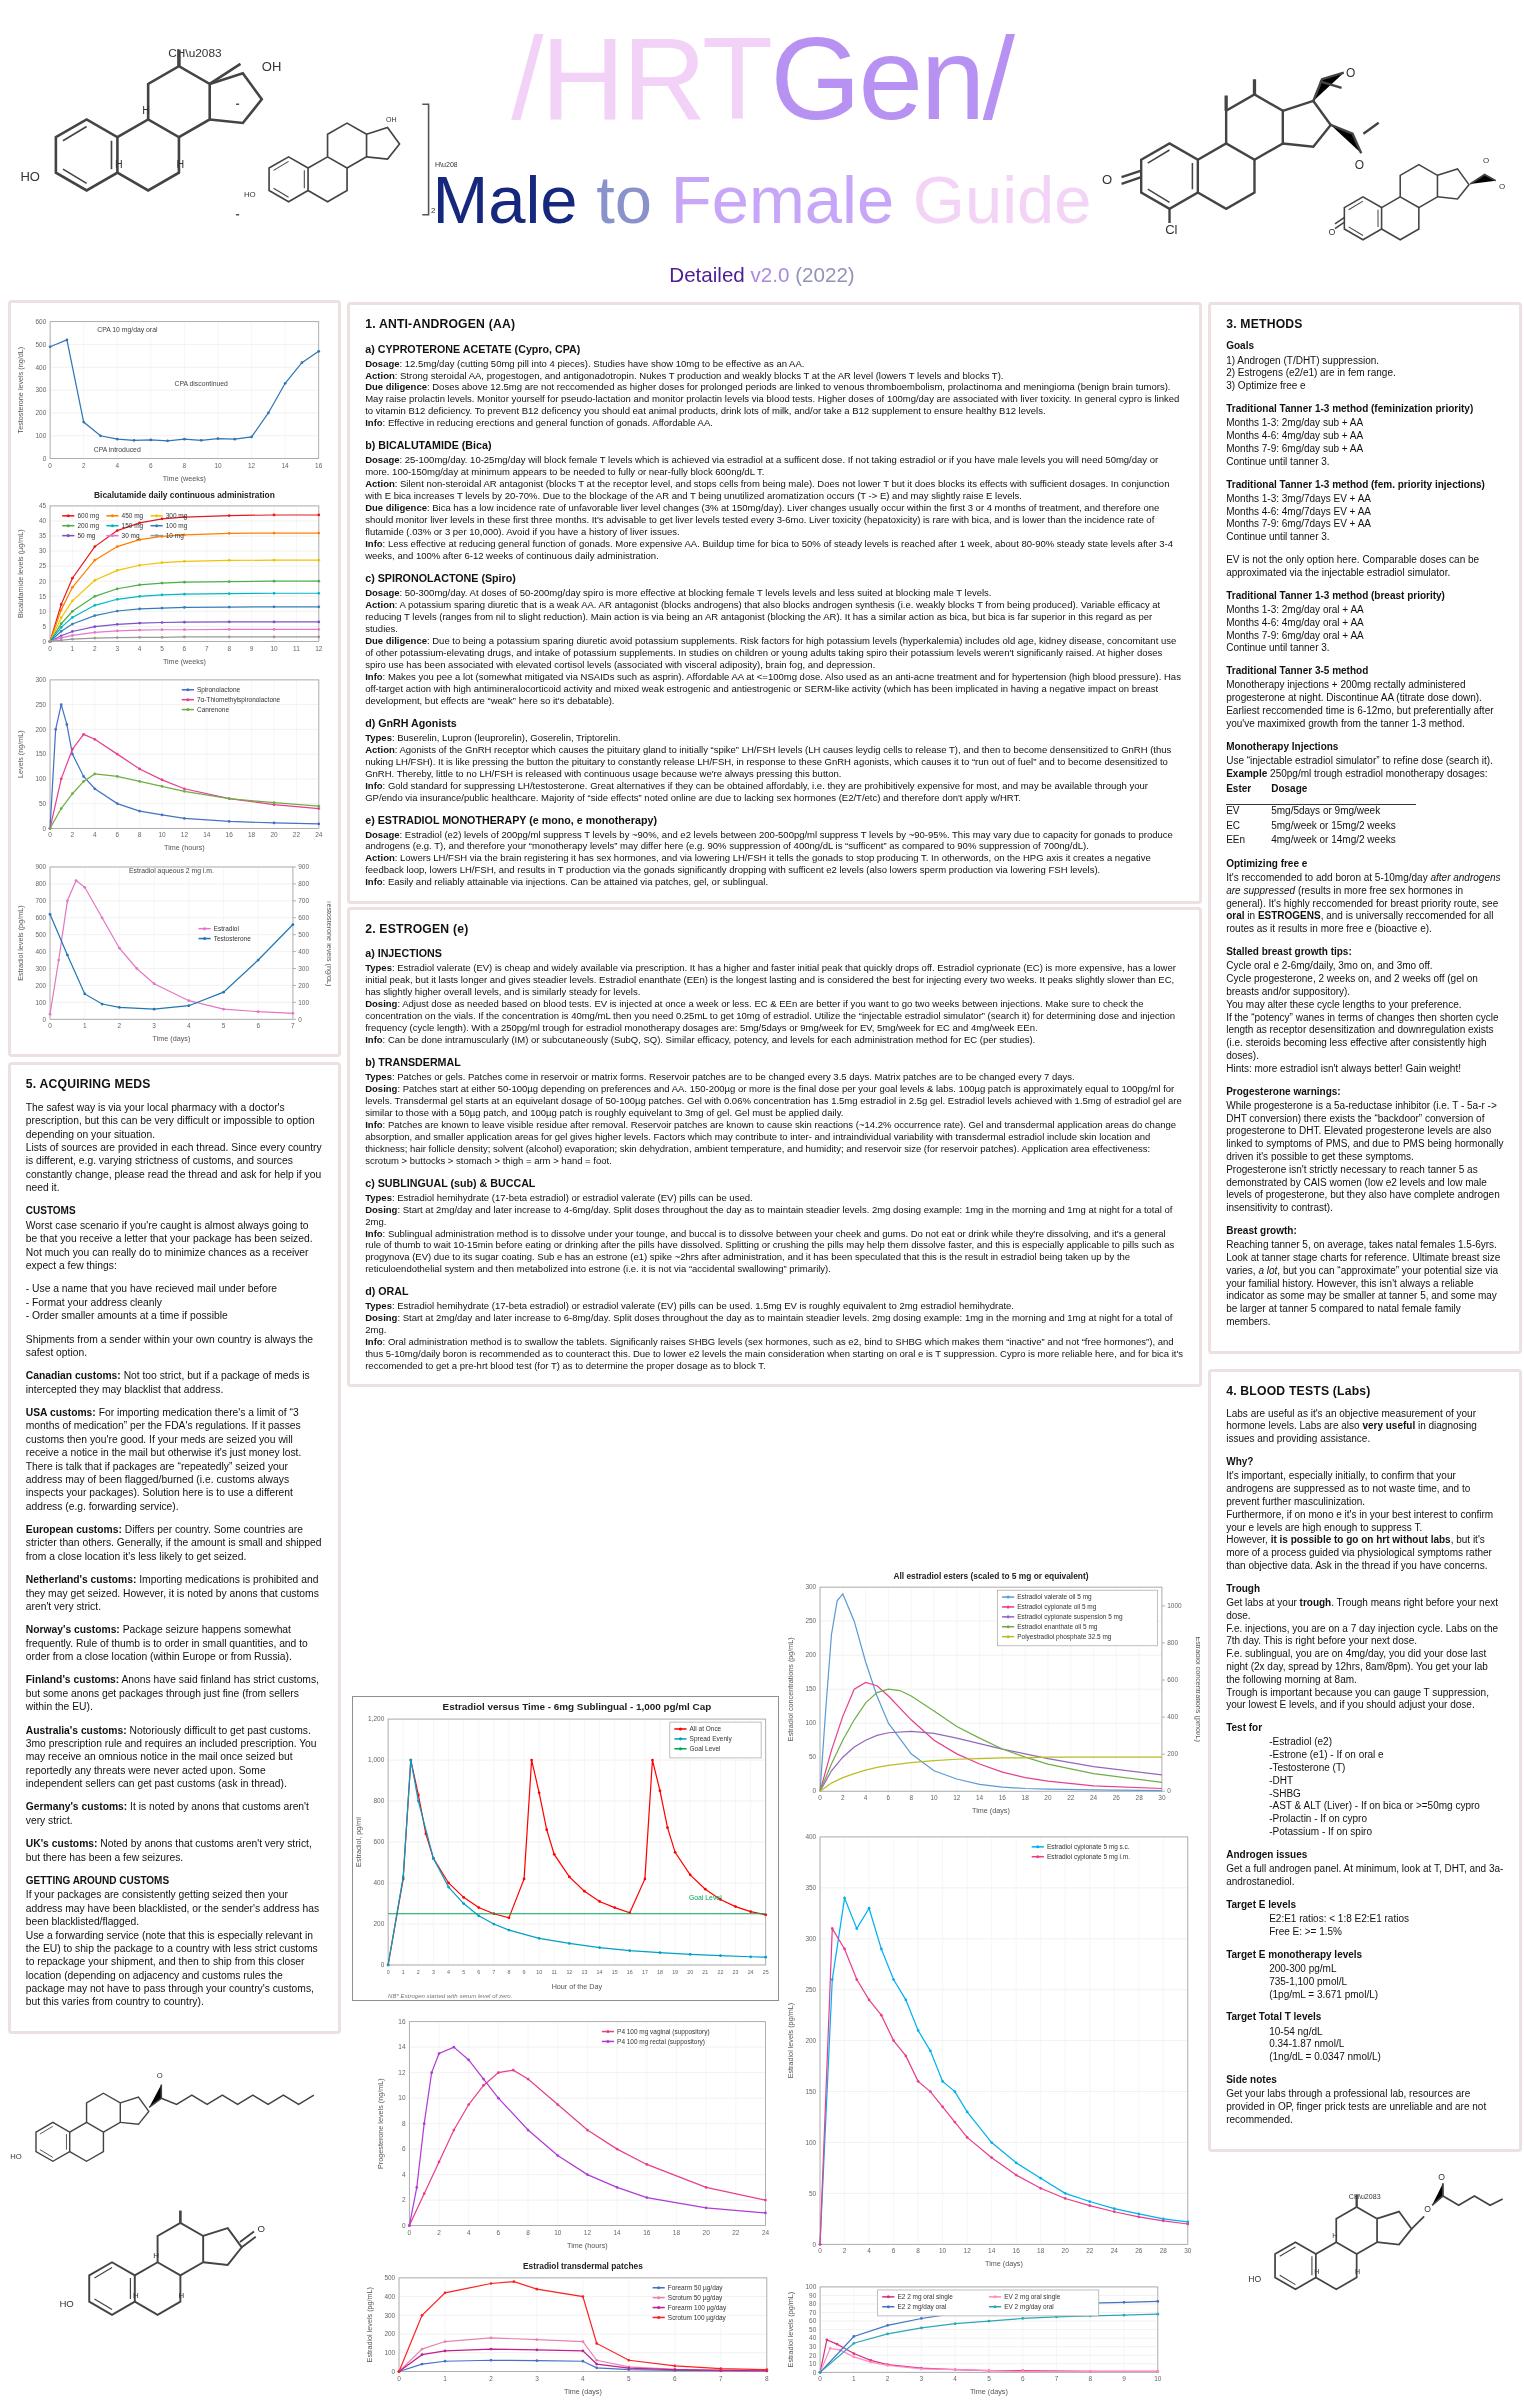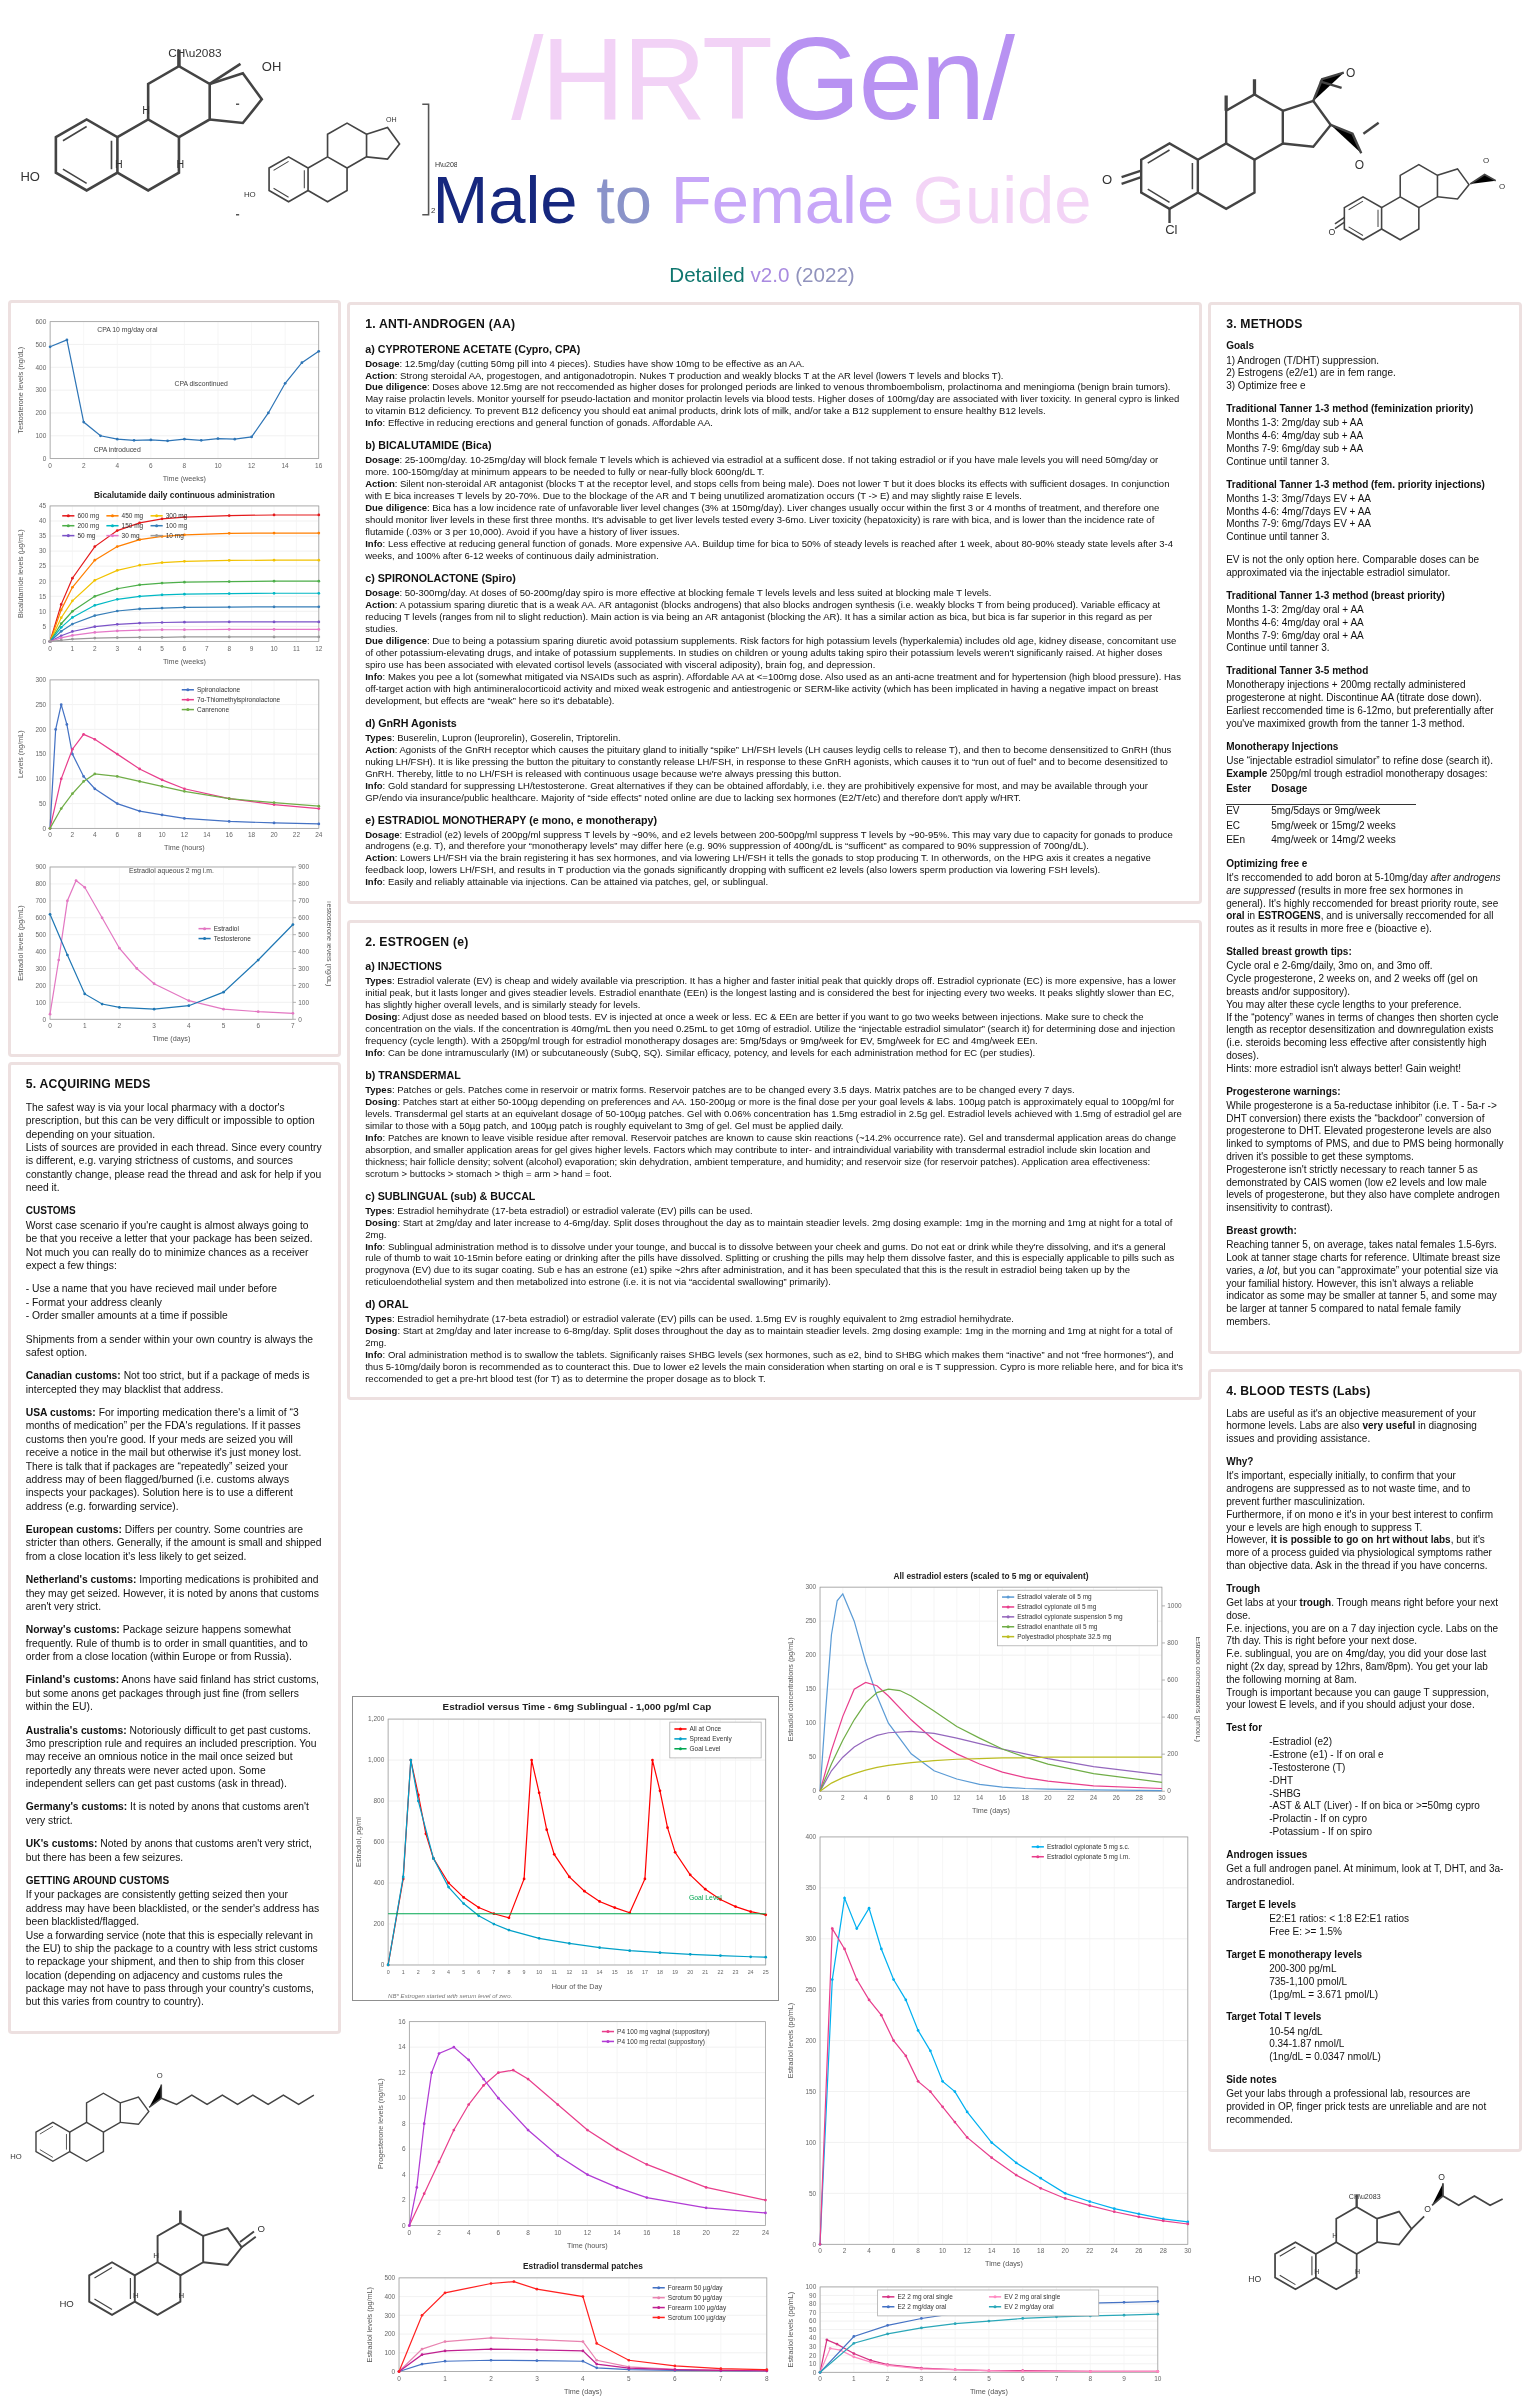--- a/index.html
+++ b/index.html
@@ -1,20 +1,20 @@
 <!DOCTYPE html>
 <html style="font-size:12.2px"><head>
 <meta charset="utf-8">
 <style>
   html,body{margin:0;padding:0;background:#fff}
   #page{position:relative;width:1525px;height:2401px;background:#fff;overflow:hidden;font-family:"Liberation Sans",sans-serif;color:#111}
   .box{background:#fff;border:3.8px solid #ede0e0;border-radius:3.8px;padding:12.2px 15.2px;box-sizing:border-box}
   .col{position:absolute;display:flex;flex-direction:column}
   #leftcol{left:7.6px;top:300px;width:333px;gap:5px}
-  #midcol{left:347px;top:302px;width:855px;gap:16px}
+  #midcol{left:347px;top:302px;width:855px;gap:3px}
   #rightcol{left:1208px;top:302px;width:314px;gap:15.2px}
   h2{font-size:12.2px;margin:0 0 7.6px;font-weight:bold;letter-spacing:0.2px}
   .mid{font-size:9.5px;line-height:1.26}
   .mid h3{font-size:10.7px;margin:10px 0 1.5px;font-weight:bold}
   .mid p{margin:0}
   .rc{font-size:10px;line-height:1.28}
   .rc h4,#s5 h4{font-size:10px;margin:0 0 1.5px;font-weight:bold}
   .rc p,#s5 p{margin:0}
   #s5{font-size:10.3px;line-height:1.3}
   .blk{margin-bottom:10px}
@@ -49,21 +49,21 @@
       <path d="M8,67 L28,55 M8,91 L28,103 M49,67 L49,91" stroke-width="1.4"></path>
     </g>
   </defs>
 </svg>
 
 <div id="page">
 
   <header id="hdr">
     <div id="title"><span class="t1">/HRT</span><span class="t2">Gen/</span></div>
     <div id="subtitle"><span style="color: rgb(22, 39, 126);">Male</span><span style="color: rgb(138, 147, 201);"> to </span><span style="color: rgb(199, 166, 248);">Female</span><span style="color: rgb(243, 212, 246);"> Guide</span></div>
-    <div id="version"><span style="color: #0f766e; text-align: right;">Detailed </span><span style="color: rgb(169, 138, 224); text-align: center;">v2.0 </span><span style="color: rgb(145, 147, 189);">(2022)</span></div>
+    <div id="version"><span style="color: #4c1d95; text-align: right;">Detailed </span><span style="color: rgb(169, 138, 224); text-align: center;">v2.0 </span><span style="color: rgb(145, 147, 189);">(2022)</span></div>
 
     <div class="chem" style="left:18.3px;top:13.7px;width:284px;height:218px">
       <svg viewBox="-30 -18 240 140">
           <use href="#sterp"></use>
         <text x="-28" y="101" font-size="11" fill="#333">HO</text>
         <text x="176" y="8" font-size="11" fill="#333">OH</text>
         <text x="97" y="-4" font-size="10" fill="#333">CH\u2083</text>
         <text x="75" y="44" font-size="9" fill="#333">H</text>
           <text x="52" y="90" font-size="9" fill="#333">H</text>
           <text x="104" y="90" font-size="9" fill="#333">H</text>

